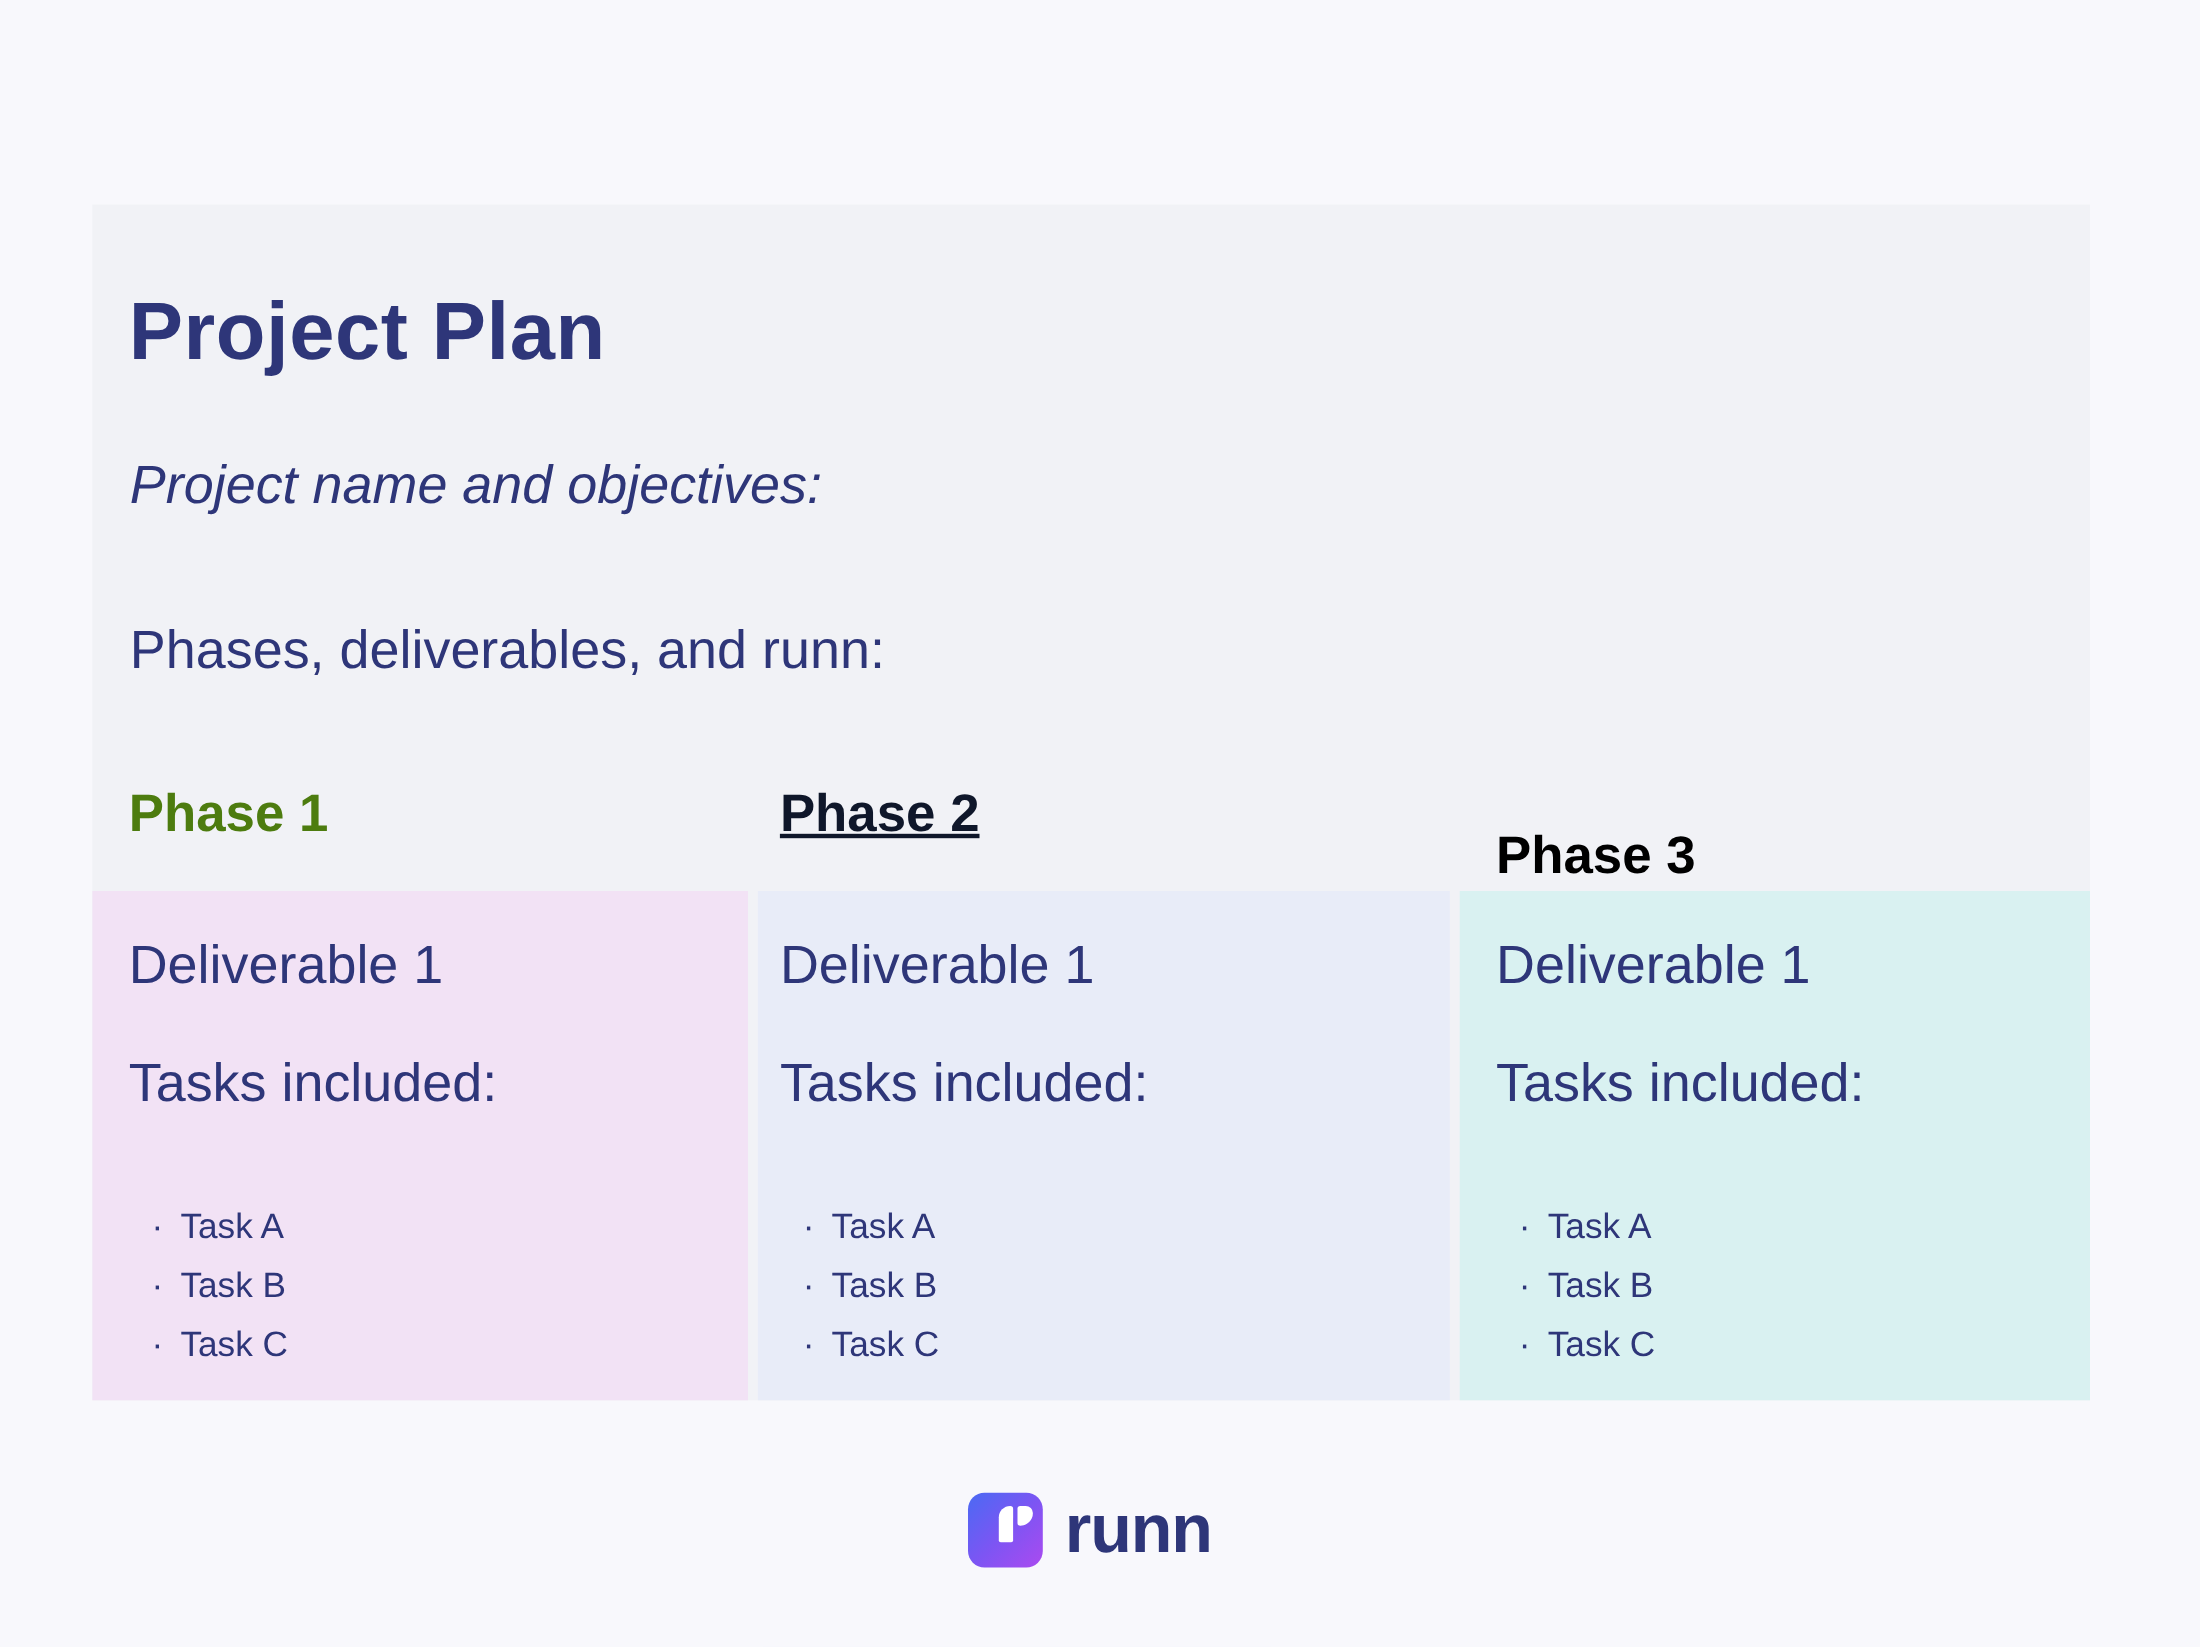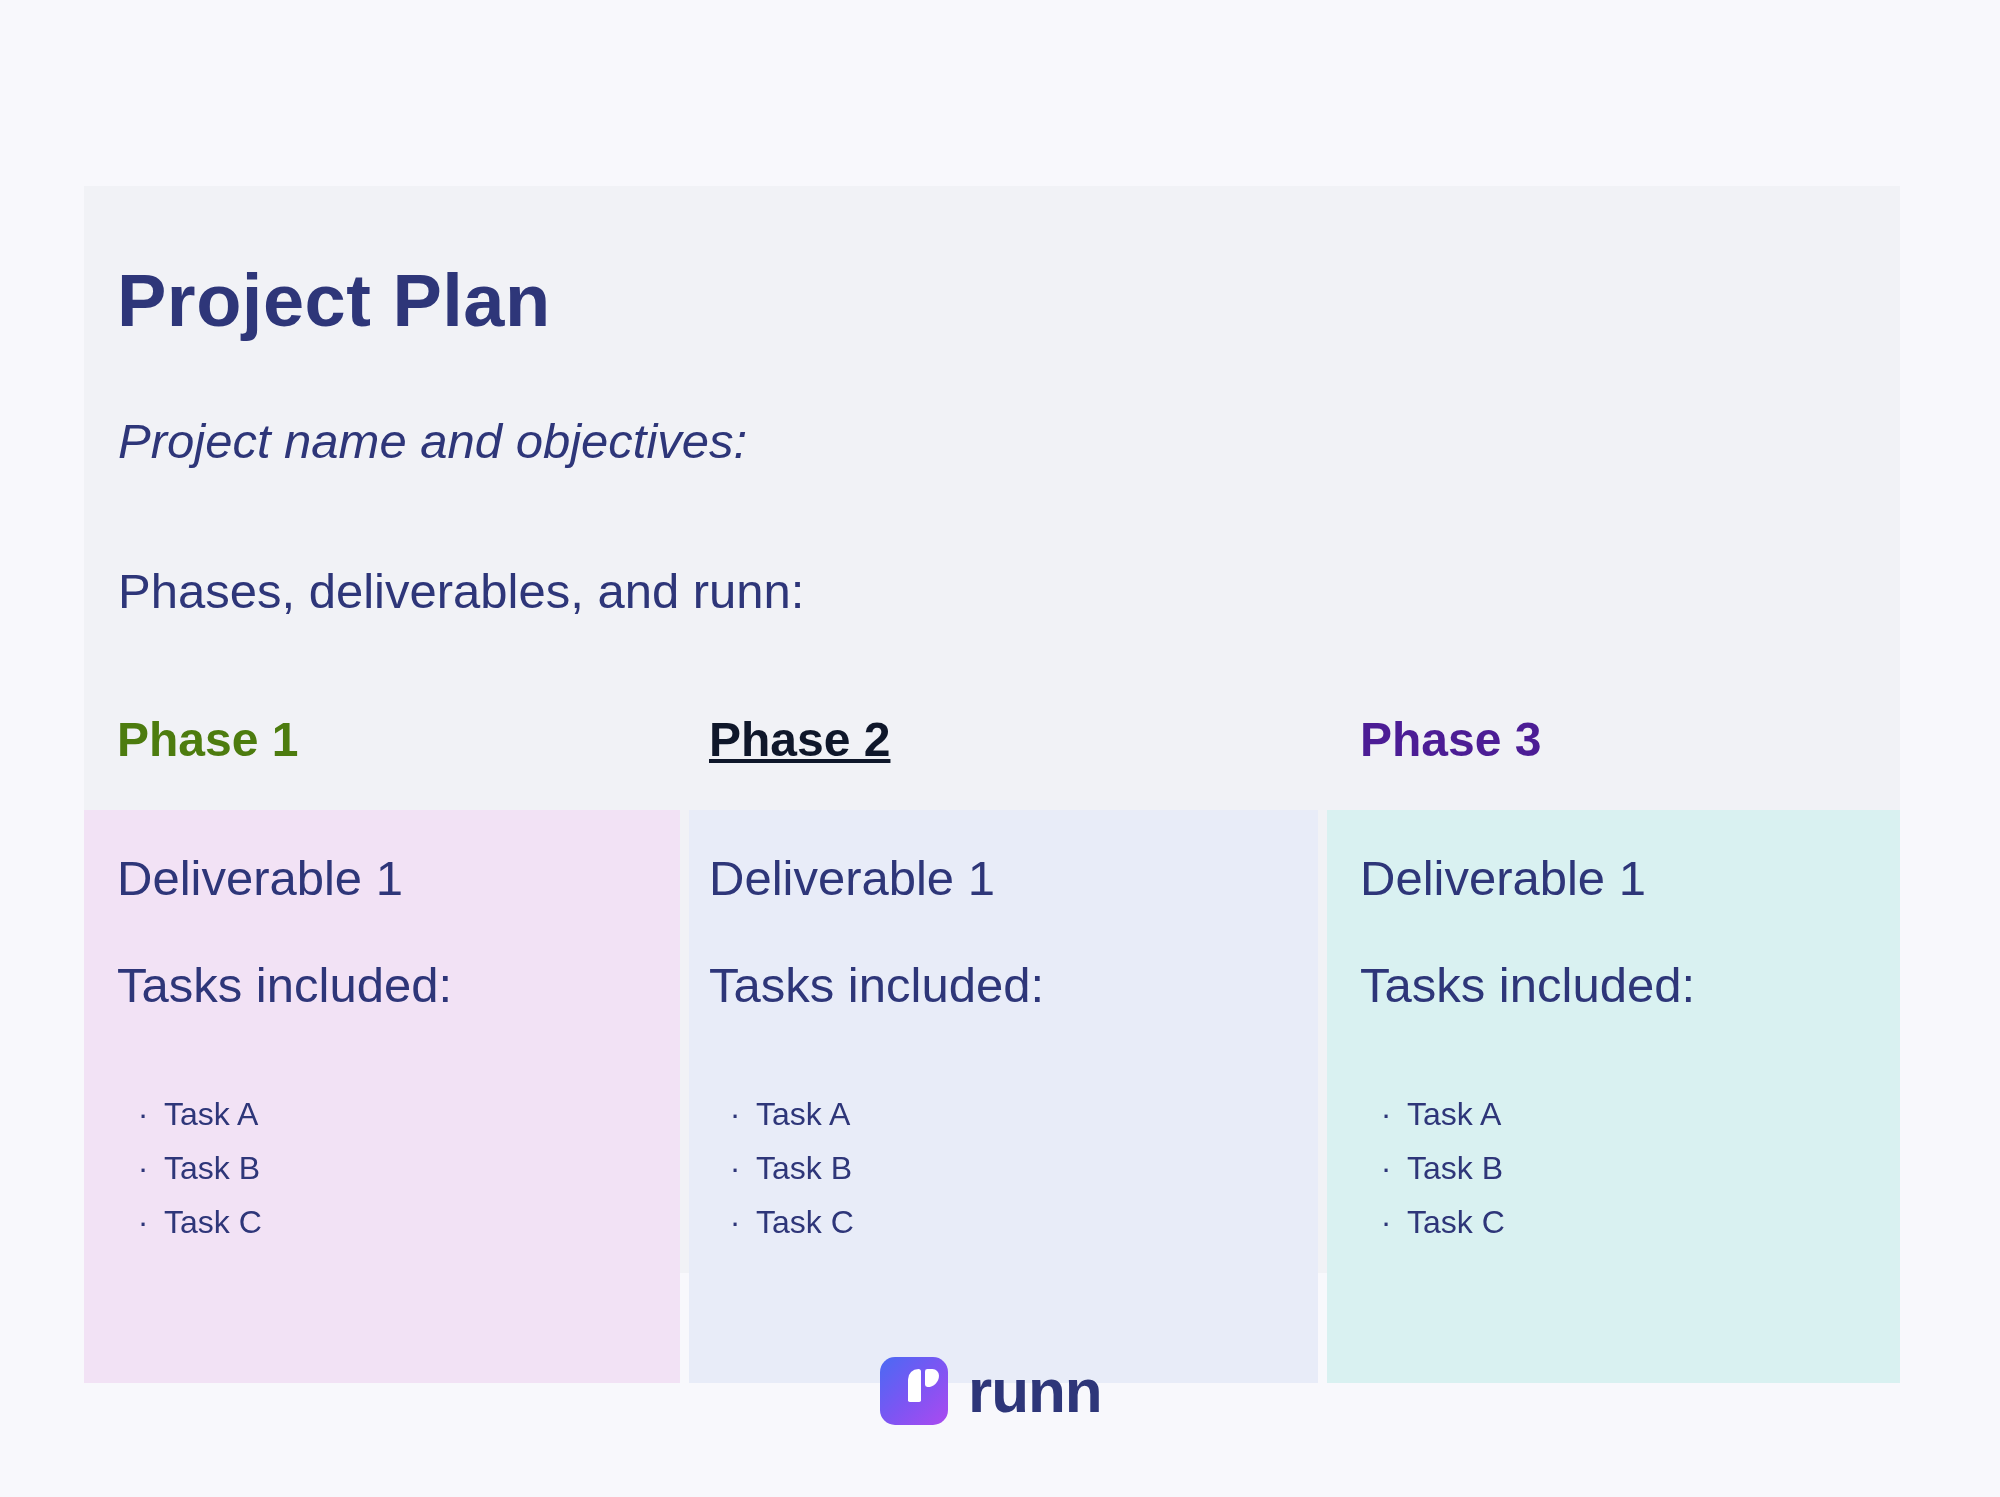--- a/index.html
+++ b/index.html
@@ -49,21 +49,21 @@
   .phase-label.p1 { left: 33px; }
   .phase-label.p2 { left: 625px; }
   .phase-label.p3 { left: 1276px; }
   .columns {
     position: absolute;
     left: 0; top: 624px;
     width: 1816px; height: 463px;
   }
   .col {
     position: absolute;
-    top: 0; height: 573px;
+    top: 0; height: 463px;
   }
   .col.c1 { left: 0;      width: 596px; --pad: 33px; }
   .col.c2 { left: 605px;  width: 629px; --pad: 20px; }
   .col.c3 { left: 1243px; width: 573px; --pad: 33px; }
   .deliverable, .tasks-label {
     position: absolute;
     left: var(--pad);
     margin: 0;
     font-size: 49px;
     line-height: 1;
@@ -129,21 +129,21 @@
   <section class="card" style="background: rgb(241, 242, 246);">
 
     <h1 class="title">Project Plan</h1>
 
     <p class="lead objectives">Project name and objectives:</p>
 
     <p class="lead phases">Phases, deliverables, and runn:</p>
 
     <h2 class="phase-label p1" style="color: #4d7c0f;">Phase 1</h2>
     <h2 class="phase-label p2" style="color: #0f172a; text-decoration: underline;">Phase 2</h2>
-    <h2 class="phase-label p3" style="color: #4c1d95;">Phase 3</h2>
+    <h2 class="phase-label p3" style="color: #000000; margin-top: 39px;">Phase 3</h2>
 
     <div class="columns">
 
       <div class="col c1" style="background: rgb(242, 226, 245);">
         <p class="deliverable">Deliverable 1</p>
         <p class="tasks-label">Tasks included:</p>
         <ul class="task-list">
           <li class="task-item">
             <span class="task-bullet"></span>
             <span>Task A</span>

